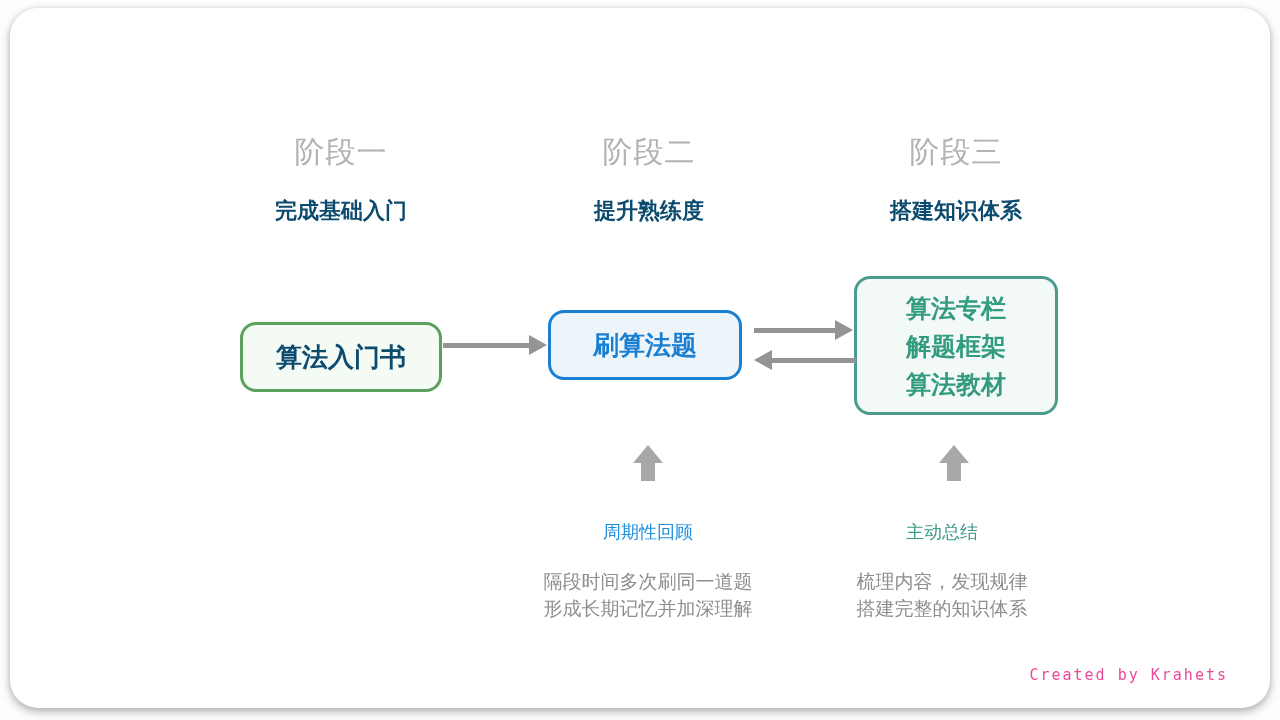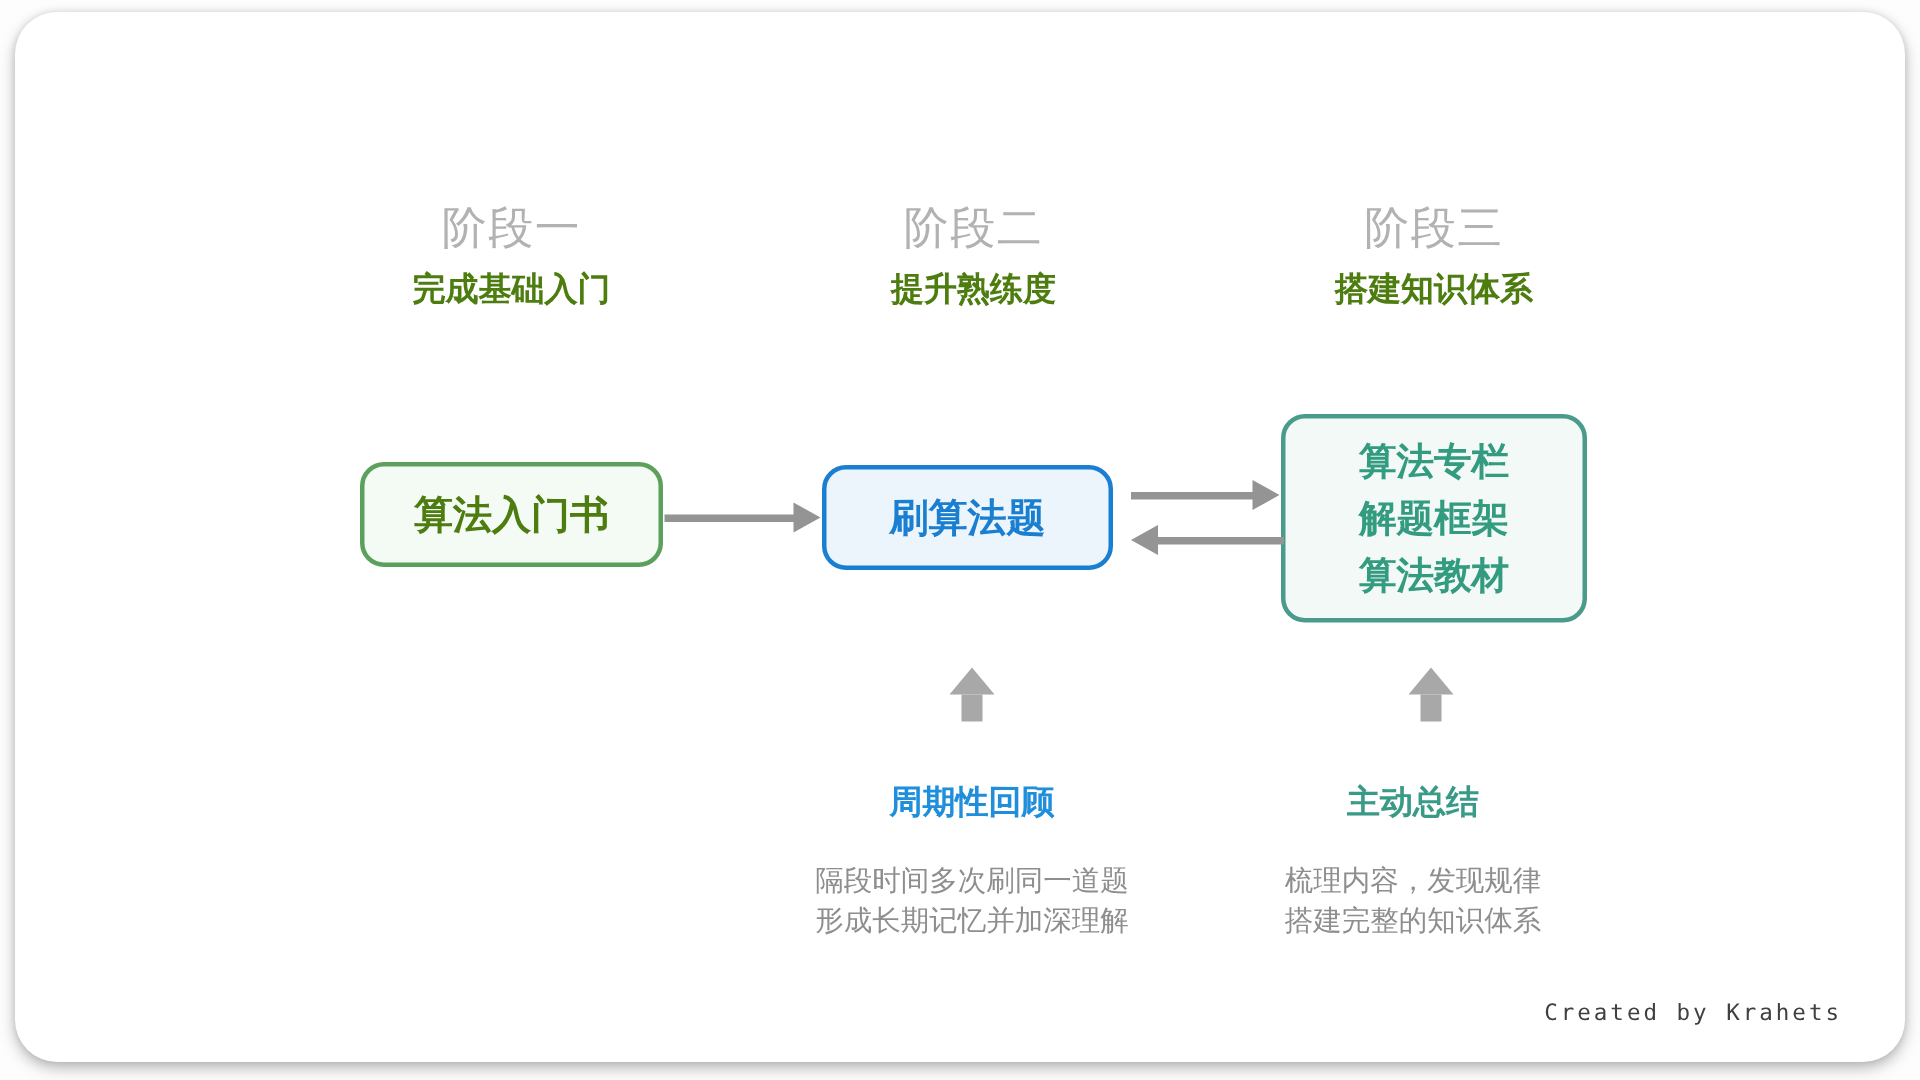--- a/index.html
+++ b/index.html
@@ -33,44 +33,44 @@
   }
   .stage-header.col1 { left: 171px; top: 124px; }
   .stage-header.col2 { left: 479px; top: 124px; }
   .stage-header.col3 { left: 786px; top: 124px; }
   .stage-title {
     font-size: 30px;
     color: #b2b2b2;
     letter-spacing: 1px;
   }
   .stage-subtitle {
-    margin-top: 5px;
+    margin-top: 23px;
     font-size: 22px;
     font-weight: bold;
-    color: #4d7c0f;
+    color: #0c4a6e;
   }
   
   .node {
     position: absolute;
     box-sizing: border-box;
     border-radius: 16px;
     border: 3px solid;
     display: flex;
     flex-direction: column;
     align-items: center;
     justify-content: center;
     text-align: left;
     font-weight: bold;
     font-size: 26px;
   }
   .node-green {
-    left: 230px; top: 300px; width: 202px; height: 70px;
+    left: 230px; top: 314px; width: 202px; height: 70px;
     border-color: #5ba05c;
     background: #f4faf4;
-    color: #4d7c0f;
+    color: #0c4a6e;
   }
   .node-blue {
     left: 538px; top: 302px; width: 194px; height: 70px;
     border-color: #1a7fd0;
     background: #ecf4fc;
     color: #1a7fd0;
   }
   .node-teal {
     left: 844px; top: 268px; width: 204px; height: 139px;
     border-color: #4a9b8c;
@@ -118,40 +118,40 @@
   }
   
   .annotation {
     position: absolute;
     width: 320px;
     text-align: center;
   }
   .annotation.col2 { left: 478px; top: 512px; }
   .annotation.col3 { left: 772px; top: 512px; }
   .annotation-label {
-    font-size: 22px;
-    font-weight: bold;
+    font-size: 18px;
+    font-weight: normal;
   }
   .annotation-label.blue { color: #1f8fdc; }
   .annotation-label.teal { color: #3a9a88; }
   .annotation-desc {
     margin-top: 24px;
     font-size: 19px;
     line-height: 27px;
     color: #8e8e8e;
   }
   
   .credit {
     position: absolute;
     right: 42px;
     bottom: 24px;
     font-family: "DejaVu Sans Mono", "Liberation Mono", monospace;
     font-size: 15px;
     letter-spacing: 2px;
-    color: #404040;
+    color: #ec4899;
   }
 </style>
 </head>
 <body>
 
 <div class="canvas">
   <div class="card">
 
     <div class="stage-header col1">
       <div class="stage-title">阶段一</div>

